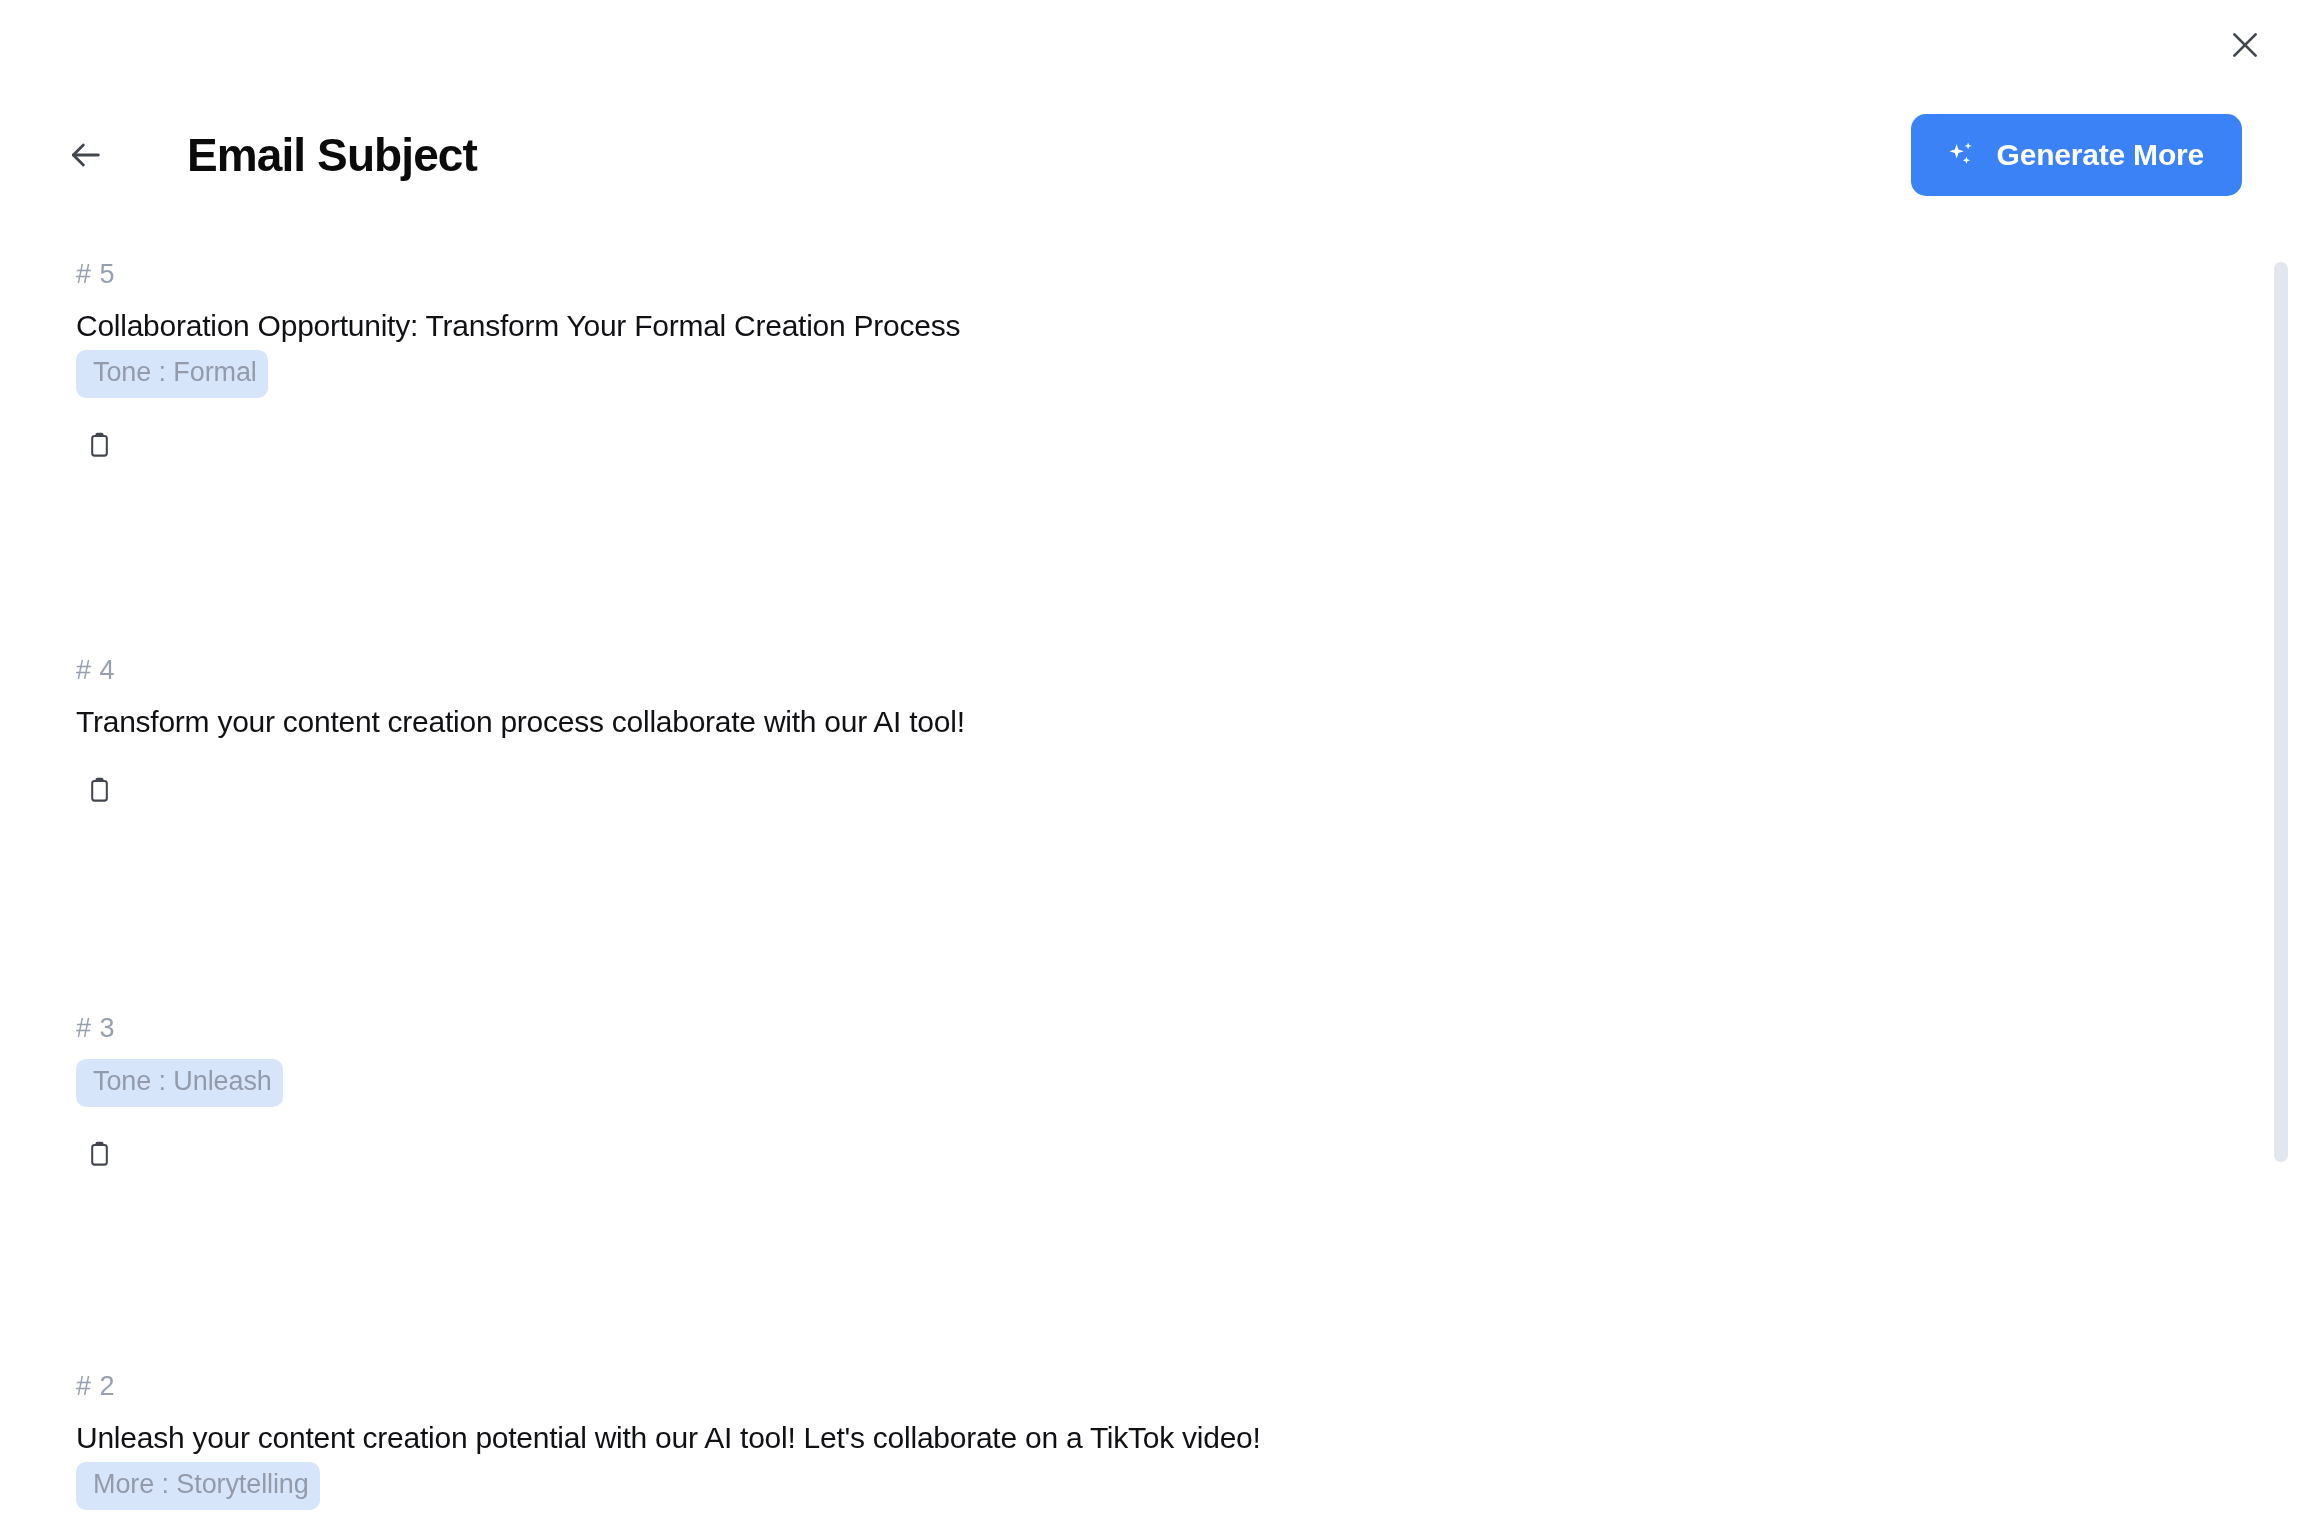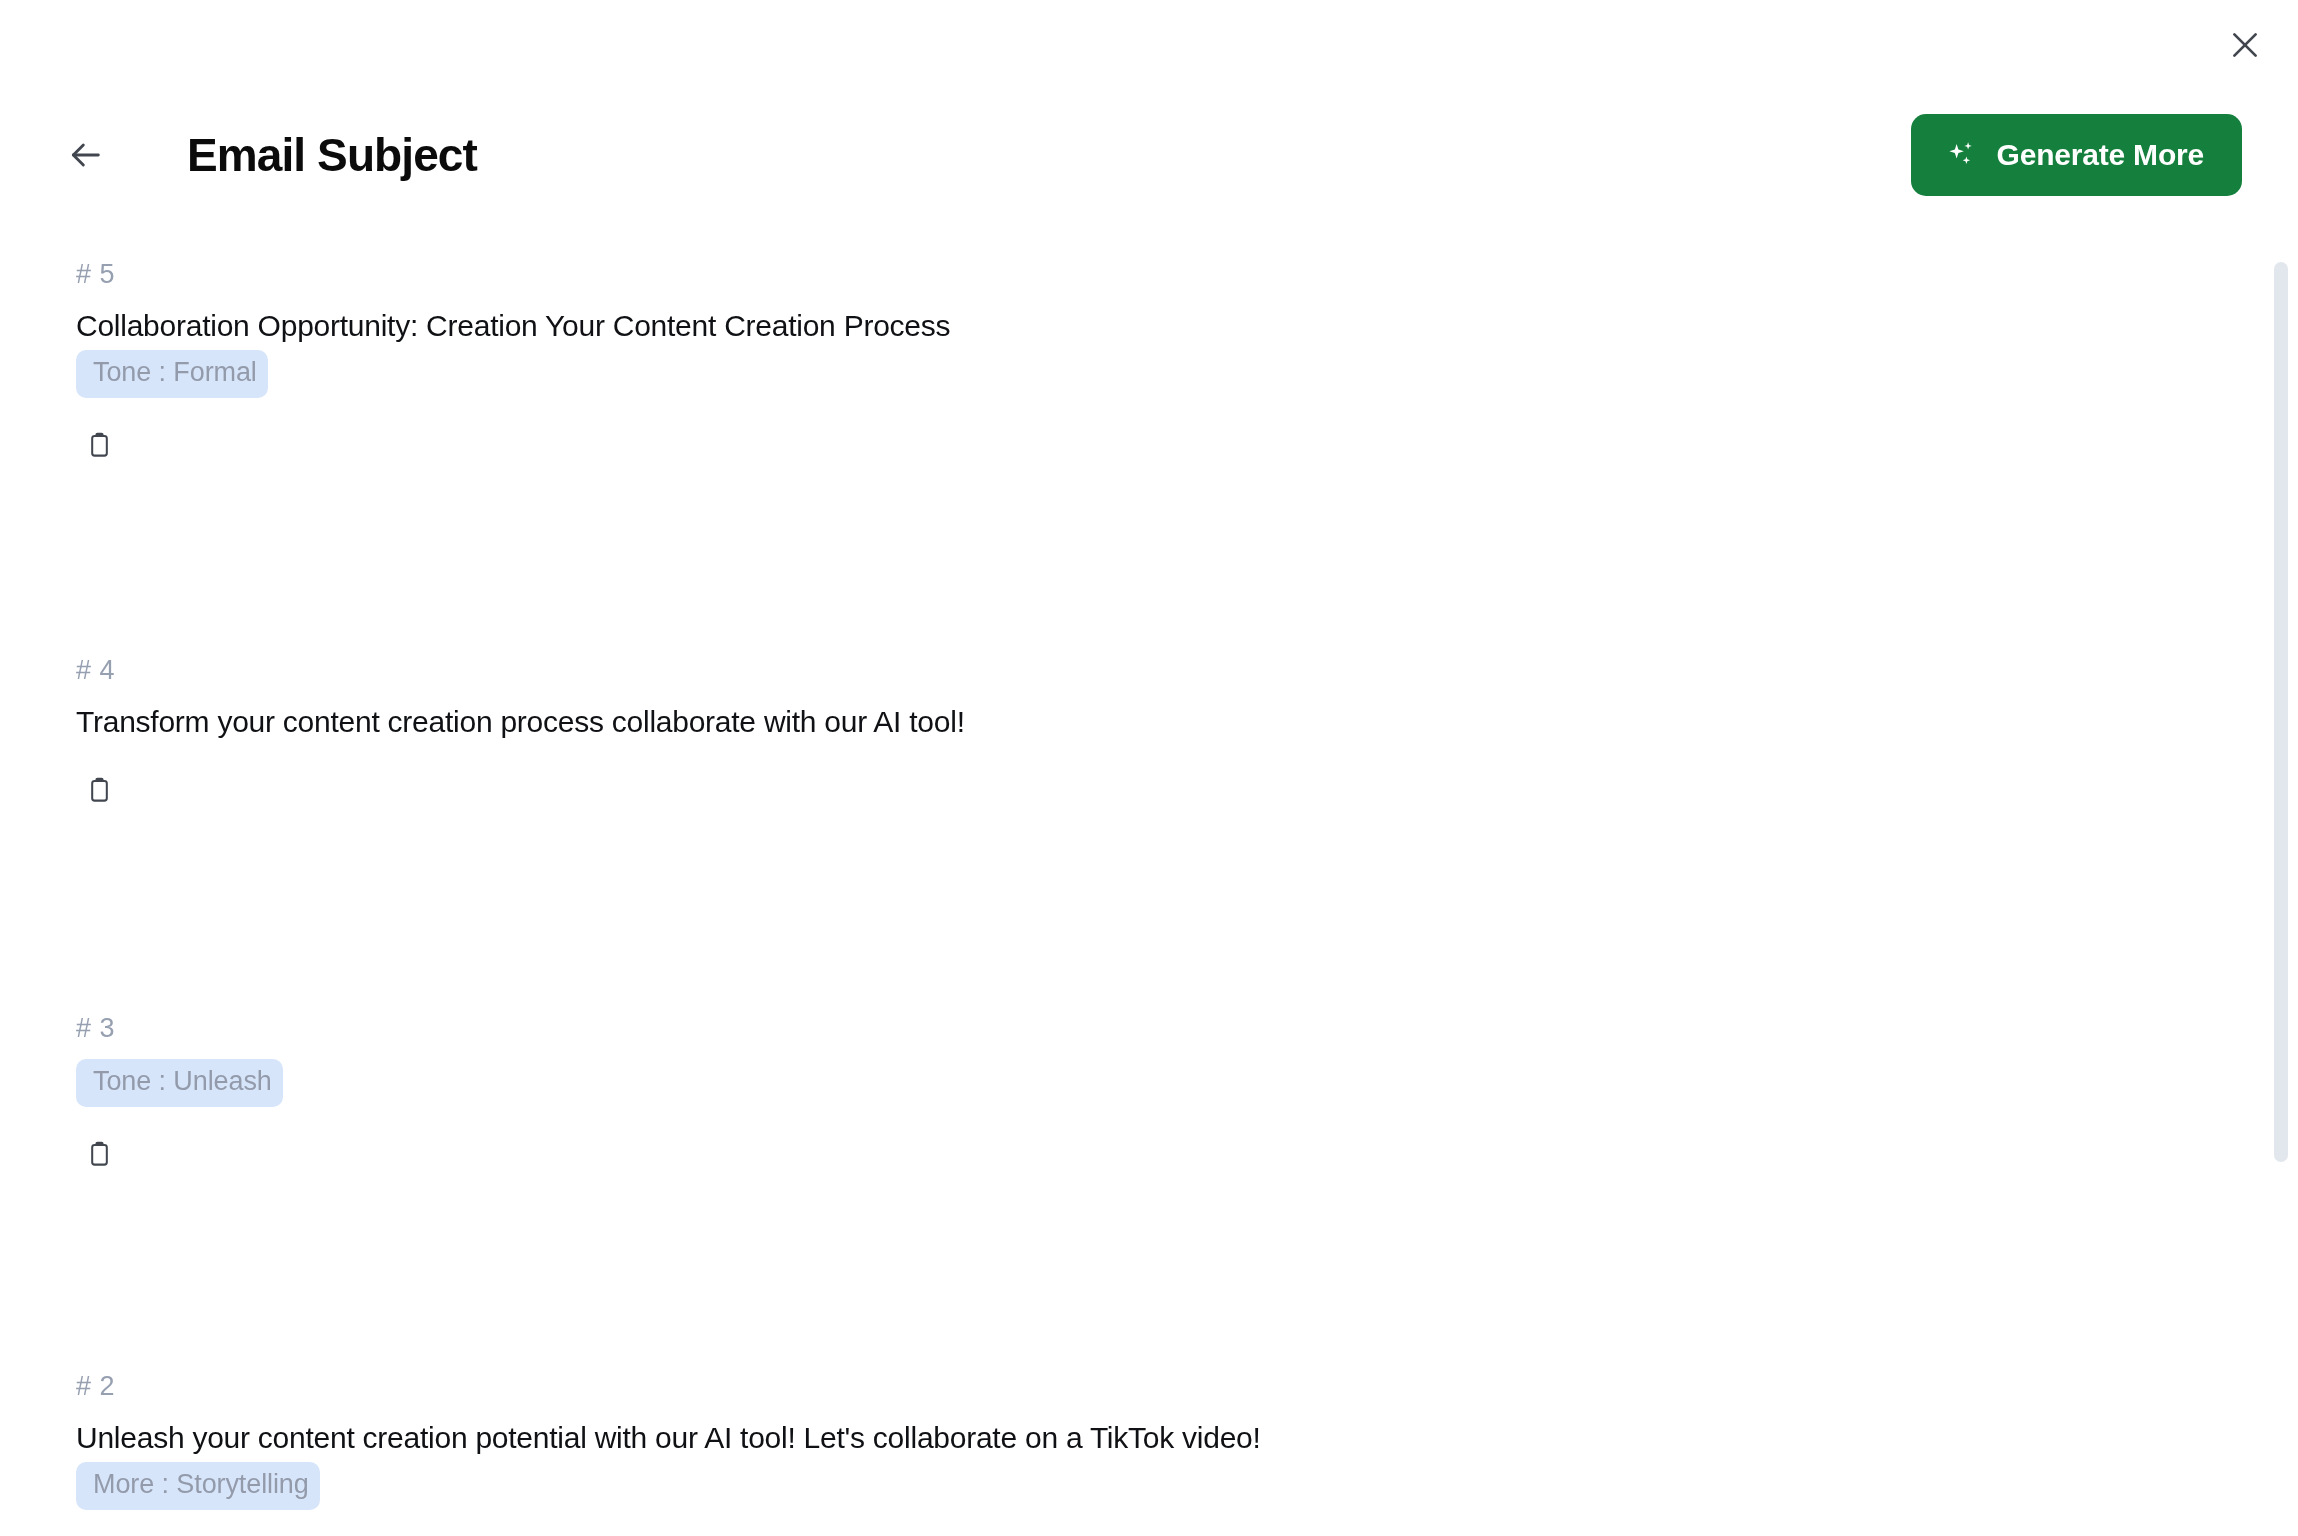--- a/index.html
+++ b/index.html
@@ -67,21 +67,21 @@
     white-space: nowrap;
     flex: 0 0 auto;
   }
 
   .header-spacer { flex: 1 1 auto; }
 
   .generate-btn {
     display: flex;
     align-items: center;
     gap: 18px;
-    background: #15803d;
+    background: #3b82f6;
     color: #ffffff;
     border: none;
     border-radius: 15px;
     height: 82px;
     padding: 0 38px 0 34px;
     font-size: 30px;
     font-weight: 700;
     letter-spacing: -0.2px;
     cursor: pointer;
     font-family: "Liberation Sans", sans-serif;
@@ -213,21 +213,21 @@
     </span>
     <span>Generate More</span>
   </button>
 
 </div>
 
 <div class="results">
 
   <div class="result-item">
     <div class="result-index"># 5</div>
-    <div class="result-text">Collaboration Opportunity: Creation Your Content Creation Process</div>
+    <div class="result-text">Collaboration Opportunity: Transform Your Formal Creation Process</div>
     <div><span class="tone-badge">Tone : Formal</span></div>
     <div class="copy-row">
       <button class="copy-btn">
         <span>
           <svg width="27" height="27" viewBox="0 0 24 24" fill="none" stroke="#41464F" stroke-width="1.8" stroke-linecap="round" stroke-linejoin="round">
             <rect x="5.5" y="3.5" width="13" height="17.5" rx="2.2"></rect>
             <path d="M9.2 3.5 V2.6 a1 1 0 0 1 1-1 h3.6 a1 1 0 0 1 1 1 V3.5 Z" fill="#41464F"></path>
           </svg>
         </span>
       </button>

